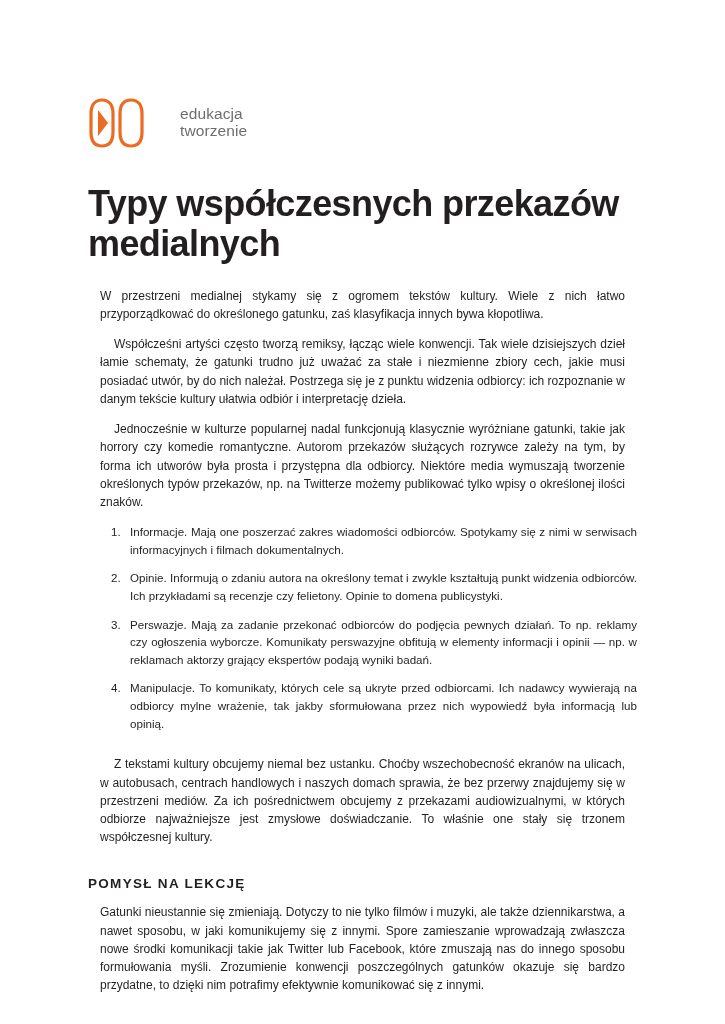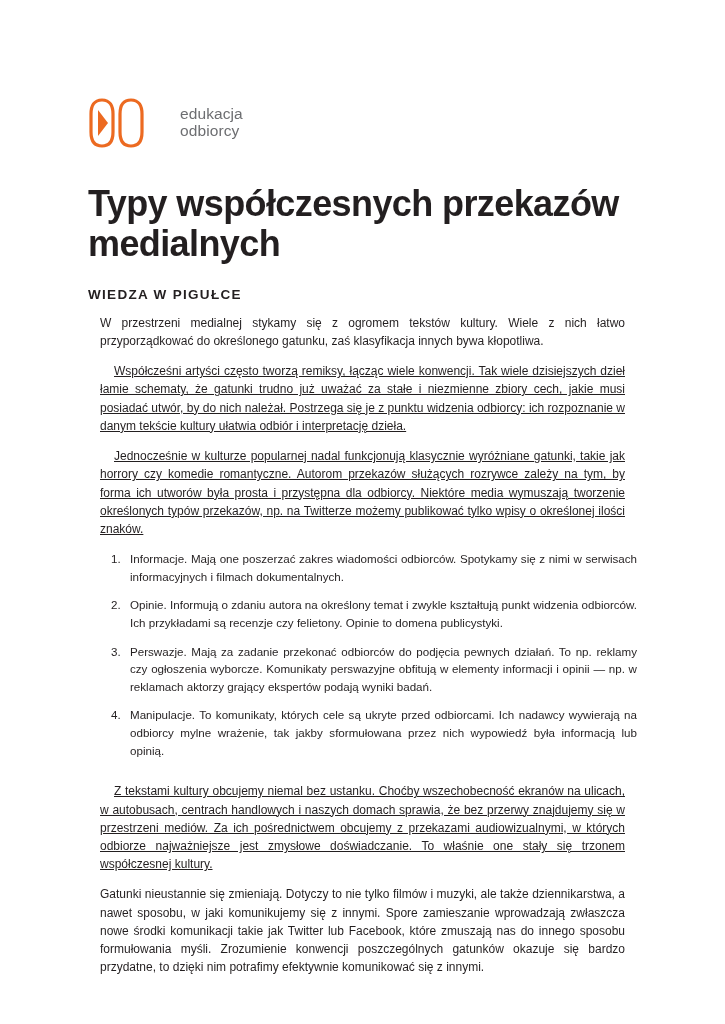--- a/index.html
+++ b/index.html
@@ -65,21 +65,20 @@
   p.body {
     font-size: 12px;
     line-height: 1.52;
     margin: 12px;
     text-align: justify;
     color: #231f20;
     hyphens: auto;
   }
   p.body.indent {
     text-indent: 14px;
-    text-decoration: underline;
   }
   
   ol.numbered {
     margin: 11px 0 0 0;
     padding-left: 36px;
   }
   ol.numbered li {
     font-size: 11.6px;
     line-height: 1.52;
     text-align: justify;
@@ -96,39 +95,39 @@
 <div class="page">
 
   <div class="logo-block">
     <svg class="logo-mark" viewBox="0 0 80 54" xmlns="http://www.w3.org/2000/svg">
       <path d="M14 4 C6 4 3 10 3 18 L3 36 C3 44 6 50 14 50 C22 50 25 44 25 36 L25 18 C25 10 22 4 14 4 Z" fill="none" stroke="#ec6a21" stroke-width="3.2"></path>
       <path d="M43 4 C35 4 32 10 32 18 L32 36 C32 44 35 50 43 50 C51 50 54 44 54 36 L54 18 C54 10 51 4 43 4 Z" fill="none" stroke="#ec6a21" stroke-width="3.2"></path>
       <path d="M10 14 L10 40 L20 27 Z" fill="#ec6a21"></path>
     </svg>
     <div class="logo-text">
       <span class="l1">edukacja</span>
-      <span class="l2">odbiorcy</span>
+      <span class="l2">tworzenie</span>
     </div>
   </div>
 
   <h1 class="doc-title">Typy współczesnych przekazów medialnych</h1>
 
-  <h2 class="section-heading">WIEDZA W PIGUŁCE</h2>
 
   <p class="body">W przestrzeni medialnej stykamy się z ogromem tekstów kultury. Wiele z nich łatwo przyporządkować do określonego gatunku, zaś klasyfikacja innych bywa kłopotliwa.</p>
   <p class="body indent">Współcześni artyści często tworzą remiksy, łącząc wiele konwencji. Tak wiele dzisiejszych dzieł łamie schematy, że gatunki trudno już uważać za stałe i niezmienne zbiory cech, jakie musi posiadać utwór, by do nich należał. Postrzega się je z punktu widzenia odbiorcy: ich rozpoznanie w danym tekście kultury ułatwia odbiór i interpretację dzieła.</p>
   <p class="body indent">Jednocześnie w kulturze popularnej nadal funkcjonują klasycznie wyróżniane gatunki, takie jak horrory czy komedie romantyczne. Autorom przekazów służących rozrywce zależy na tym, by forma ich utworów była prosta i przystępna dla odbiorcy. Niektóre media wymuszają tworzenie określonych typów przekazów, np. na Twitterze możemy publikować tylko wpisy o określonej ilości znaków.</p>
 
   <ol class="numbered">
     <li>Informacje. Mają one poszerzać zakres wiadomości odbiorców. Spotykamy się z nimi w serwisach informacyjnych i filmach dokumentalnych.</li>
     <li>Opinie. Informują o zdaniu autora na określony temat i zwykle kształtują punkt widzenia odbiorców. Ich przykładami są recenzje czy felietony. Opinie to domena publicystyki.</li>
     <li>Perswazje. Mają za zadanie przekonać odbiorców do podjęcia pewnych działań. To np. reklamy czy ogłoszenia wyborcze. Komunikaty perswazyjne obfitują w elementy informacji i opinii — np. w reklamach aktorzy grający ekspertów podają wyniki badań.</li>
     <li>Manipulacje. To komunikaty, których cele są ukryte przed odbiorcami. Ich nadawcy wywierają na odbiorcy mylne wrażenie, tak jakby sformułowana przez nich wypowiedź była informacją lub opinią.</li>
   </ol>
 
   <div class="gap-small"></div>
 
   <p class="body indent">Z tekstami kultury obcujemy niemal bez ustanku. Choćby wszechobecność ekranów na ulicach, w autobusach, centrach handlowych i naszych domach sprawia, że bez przerwy znajdujemy się w przestrzeni mediów. Za ich pośrednictwem obcujemy z przekazami audiowizualnymi, w których odbiorze najważniejsze jest zmysłowe doświadczanie. To właśnie one stały się trzonem współczesnej kultury.</p>
 
+  <h2 class="section-heading second">POMYSŁ NA LEKCJĘ</h2>
 
   <p class="body">Gatunki nieustannie się zmieniają. Dotyczy to nie tylko filmów i muzyki, ale także dziennikarstwa, a nawet sposobu, w jaki komunikujemy się z innymi. Spore zamieszanie wprowadzają zwłaszcza nowe środki komunikacji takie jak Twitter lub Facebook, które zmuszają nas do innego sposobu formułowania myśli. Zrozumienie konwencji poszczególnych gatunków okazuje się bardzo przydatne, to dzięki nim potrafimy efektywnie komunikować się z innymi.</p>
 
 </div>
 
 </body></html>

